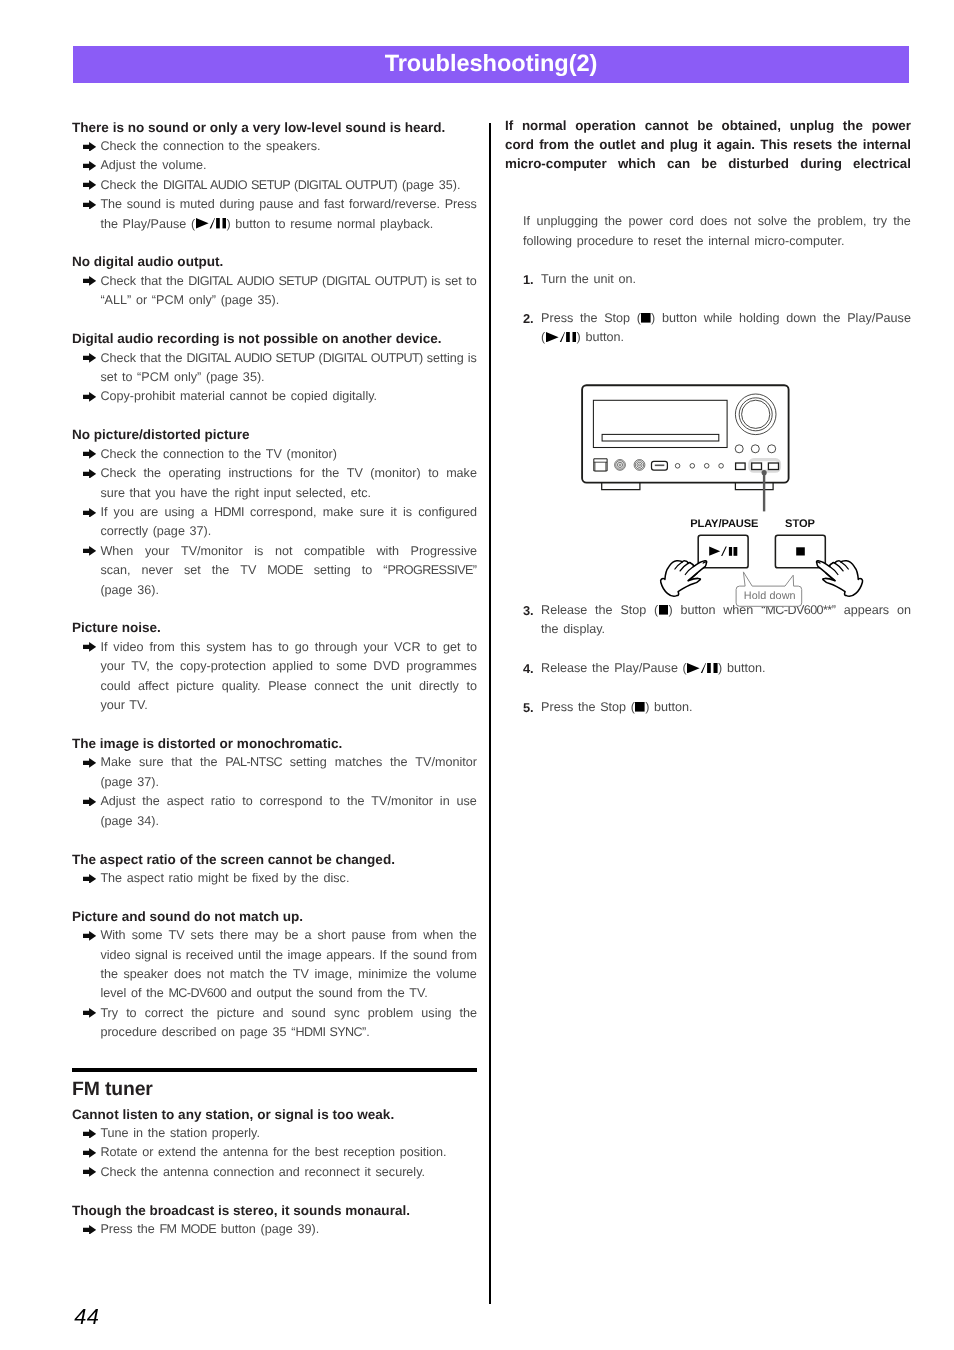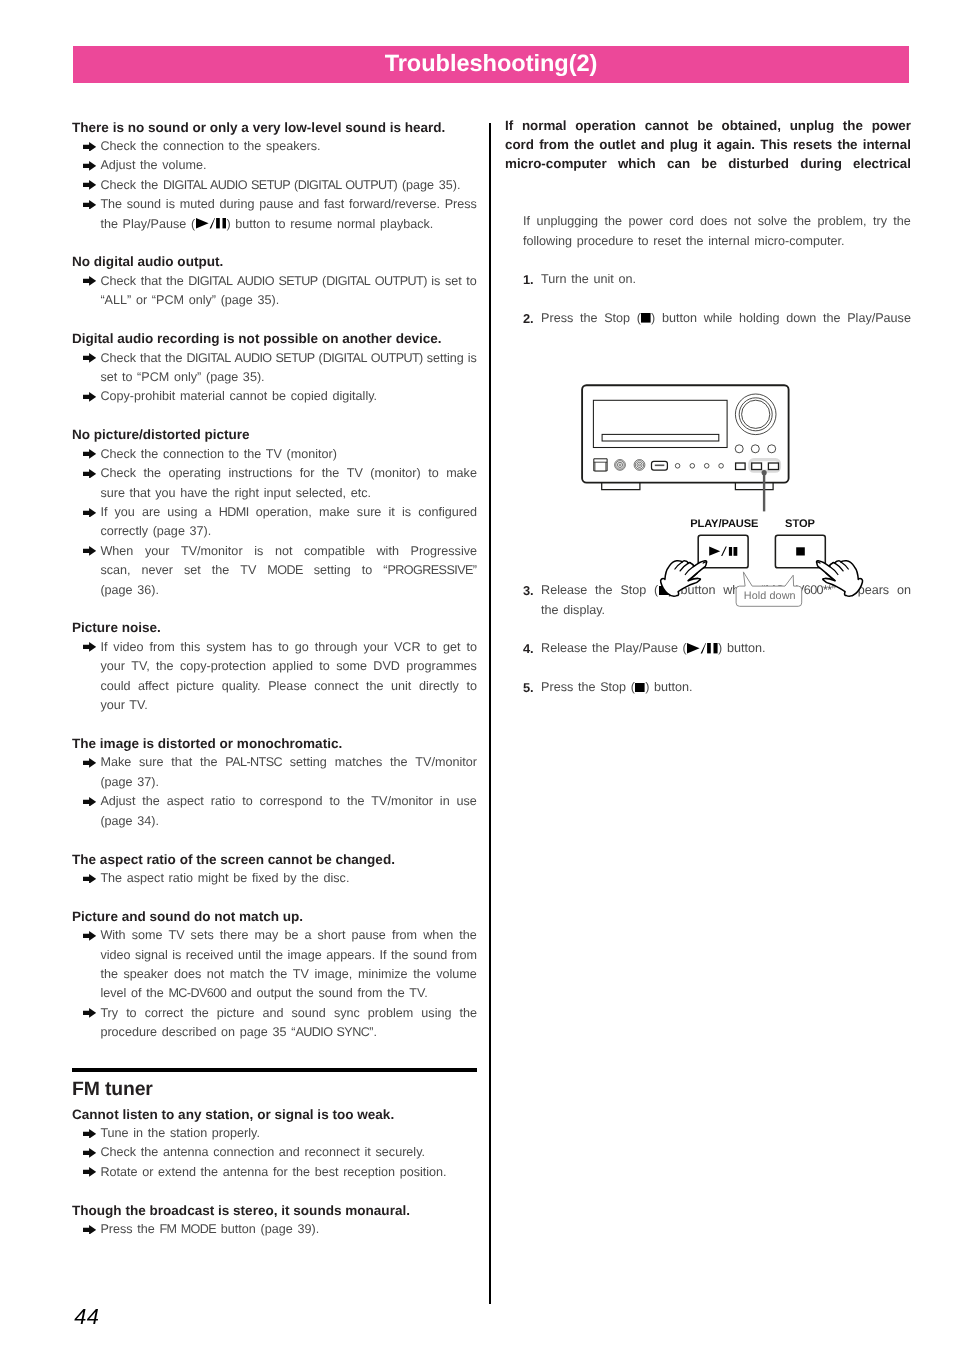--- a/index.html
+++ b/index.html
@@ -1,21 +1,21 @@
 <!DOCTYPE html>
 <html><head>
 <meta charset="utf-8">
 <title>Troubleshooting(2)</title>
 <style>
   html,body{margin:0;padding:0;}
   body{width:954px;height:1350px;background:#fff;font-family:"Liberation Sans",sans-serif;color:#231f20;overflow:hidden;
        -webkit-font-smoothing:antialiased;text-rendering:geometricPrecision;}
   .page{position:relative;width:954px;height:1350px;transform:translateZ(0);}
 
-  .title-bar{position:absolute;left:73px;top:46px;width:836px;height:37px;background:#ec4899;}
+  .title-bar{position:absolute;left:73px;top:46px;width:836px;height:37px;background:#8b5cf6;}
   .title-bar .t{position:absolute;left:0;top:0;width:100%;text-align:center;line-height:37px;color:#fff;
        font-size:23.6px;font-weight:bold;letter-spacing:-0.05px;}
 
   .divider{position:absolute;left:489px;top:123px;width:1.5px;height:1181px;background:#000;}
 
   .col-l{position:absolute;left:72px;top:117.5px;width:405px;}
   .col-r{position:absolute;left:505px;top:115.5px;width:406px;}
 
   .sec{}
   .h{font-weight:bold;font-size:13.55px;line-height:19.4px;color:#231f20;white-space:nowrap;}
@@ -201,21 +201,21 @@
               <path d="M0 2.75 H6.1 V0 L13.1 4.85 L6.1 9.7 V6.95 H0 Z" fill="#0d0d0d"></path>
             </svg>
           </span>
           <div class="ln j">
             <span>If</span>
             <span>you</span>
             <span>are</span>
             <span>using</span>
             <span>a</span>
             <span><span class="caps">HDMI</span></span>
-            <span>operation,</span>
+            <span>correspond,</span>
             <span>make</span>
             <span>sure</span>
             <span>it</span>
             <span>is</span>
             <span>configured</span>
           </div>
           <div class="ln">correctly (page 37).</div>
         </div>
         <div class="li">
           <span class="ar">
@@ -419,21 +419,21 @@
             <span>correct</span>
             <span>the</span>
             <span>picture</span>
             <span>and</span>
             <span>sound</span>
             <span>sync</span>
             <span>problem</span>
             <span>using</span>
             <span>the</span>
           </div>
-          <div class="ln">procedure described on page 35 “<span class="caps">AUDIO SYNC</span>”.</div>
+          <div class="ln">procedure described on page 35 “<span class="caps">HDMI SYNC</span>”.</div>
         </div>
       </div>
       <div class="gap"></div>
       <div class="rulewrap">
         <div class="rule" style="width: 100%; position: absolute; top: 7px;"></div>
       </div>
       <div class="fmtitle">FM tuner</div>
       <div class="sec">
         <div class="h">Cannot listen to any station, or signal is too weak.</div>
         <div class="li">
@@ -443,29 +443,29 @@
             </svg>
           </span>
           <div class="ln">Tune in the station properly.</div>
         </div>
         <div class="li">
           <span class="ar">
             <svg width="13.1" height="9.7" viewBox="0 0 13.1 9.7">
               <path d="M0 2.75 H6.1 V0 L13.1 4.85 L6.1 9.7 V6.95 H0 Z" fill="#0d0d0d"></path>
             </svg>
           </span>
+          <div class="ln">Rotate or extend the antenna for the best reception position.</div>
+        </div>
+        <div class="li">
+          <span class="ar">
+            <svg width="13.1" height="9.7" viewBox="0 0 13.1 9.7">
+              <path d="M0 2.75 H6.1 V0 L13.1 4.85 L6.1 9.7 V6.95 H0 Z" fill="#0d0d0d"></path>
+            </svg>
+          </span>
           <div class="ln">Check the antenna connection and reconnect it securely.</div>
-        </div>
-        <div class="li">
-          <span class="ar">
-            <svg width="13.1" height="9.7" viewBox="0 0 13.1 9.7">
-              <path d="M0 2.75 H6.1 V0 L13.1 4.85 L6.1 9.7 V6.95 H0 Z" fill="#0d0d0d"></path>
-            </svg>
-          </span>
-          <div class="ln">Rotate or extend the antenna for the best reception position.</div>
         </div>
       </div>
       <div class="gap"></div>
       <div class="sec">
         <div class="h">Though the broadcast is stereo, it sounds monaural.</div>
         <div class="li">
           <span class="ar">
             <svg width="13.1" height="9.7" viewBox="0 0 13.1 9.7">
               <path d="M0 2.75 H6.1 V0 L13.1 4.85 L6.1 9.7 V6.95 H0 Z" fill="#0d0d0d"></path>
             </svg>
@@ -544,20 +544,26 @@
           <span>(<span class="g"><svg width="9.6" height="9.6" viewBox="0 0 9.6 9.6">
                 <rect x="0" y="0" width="9.6" height="9.6" fill="#000"></rect>
               </svg></span>)</span>
           <span>button</span>
           <span>while</span>
           <span>holding</span>
           <span>down</span>
           <span>the</span>
           <span>Play/Pause</span>
         </div>
+        <div class="ln">(<span class="g"><svg width="30.6" height="10.4" viewBox="0 0 30.6 10.4">
+              <path d="M0 0 L12.6 5.2 L0 10.4 Z" fill="#000"></path>
+              <path d="M18.6 0 L13.6 10.4 L15.1 10.4 L19.1 0 Z" fill="#000"></path>
+              <rect x="20.1" y="0" width="3.7" height="10.4" fill="#000"></rect>
+              <rect x="26.5" y="0" width="4.1" height="10.4" fill="#000"></rect>
+            </svg></span>) button.</div>
       </div>
       <div class="gap" style="height: 19.4px;"></div>
       <div id="figHost" style="height: 233.8px;"></div>
       <div class="step">
         <span class="n">3.</span>
         <div class="ln j">
           <span>Release</span>
           <span>the</span>
           <span>Stop</span>
           <span>(<span class="g"><svg width="9.6" height="9.6" viewBox="0 0 9.6 9.6">

